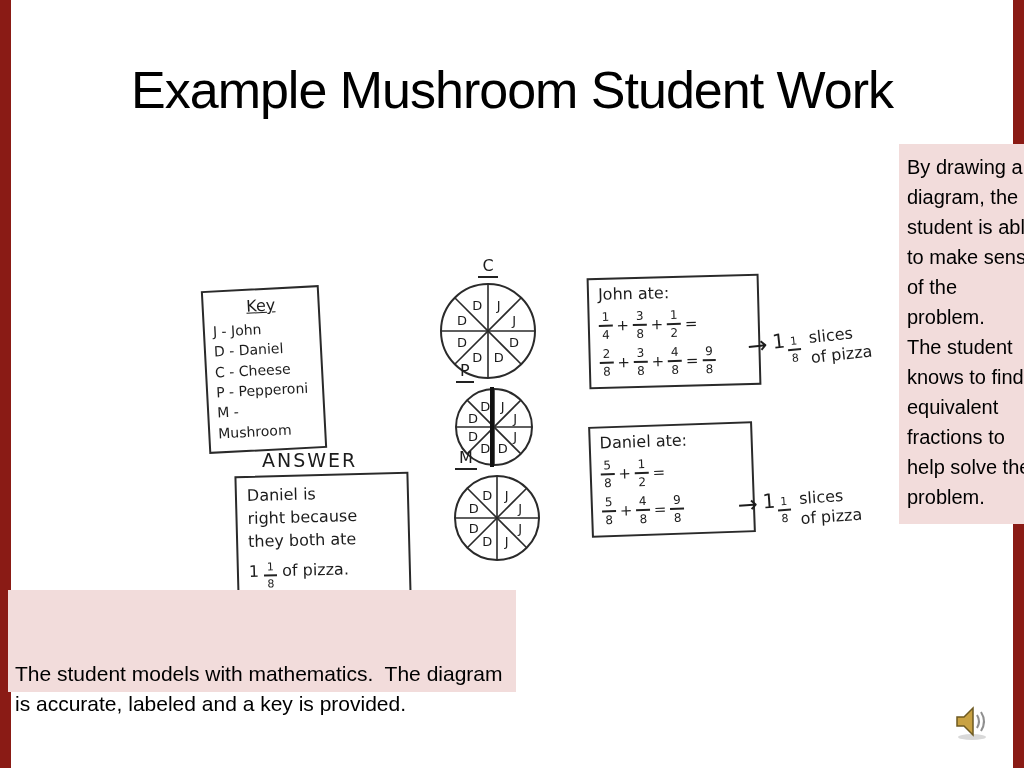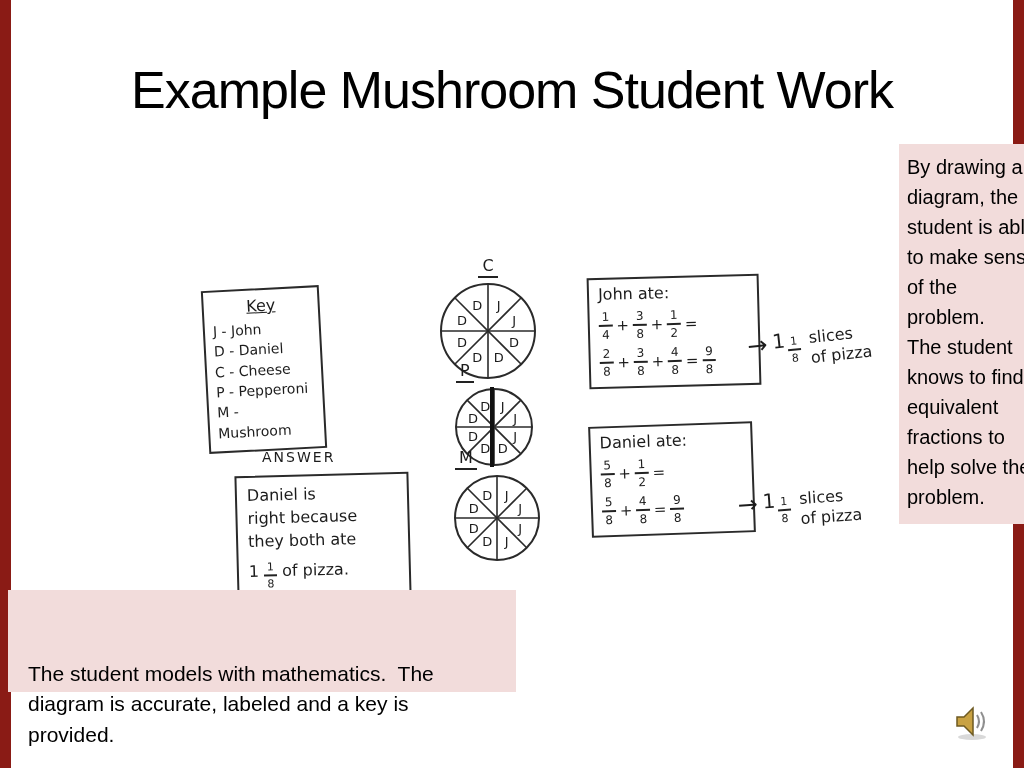--- a/index.html
+++ b/index.html
@@ -46,30 +46,30 @@
   .op { margin: 0 4px; font-size: 15px; }
 
   .result { position: absolute; display: flex; align-items: flex-start; }
   .result .arrow { font-size: 24px; margin-right: 5px; line-height: 1; }
   .result .whole { font-size: 20px; margin-right: 2px; line-height: 1; }
   .result .frac { font-size: 11px; margin-top: 2px; }
   .unit-col { display: flex; flex-direction: column; margin-left: 9px; font-size: 16px; line-height: 1.25; }
   .john-result   { left: 748px; top: 328px; transform: rotate(-6deg); }
   .daniel-result { left: 738px; top: 489px; transform: rotate(-4deg); }
 
-  .answer-label { position: absolute; left: 262px; top: 449px; font-size: 14px; letter-spacing: 2px; }
+  .answer-label { position: absolute; left: 262px; top: 449px; font-size: 19px; letter-spacing: 2px; }
   .answer-box { left: 236px; top: 474px; width: 174px; padding: 6px 10px 8px; transform: rotate(-1.5deg); font-size: 16px; line-height: 1.45; }
   .answer-final { display: flex; align-items: center; gap: 5px; }
   .answer-final .frac { font-size: 11px; }
 
   
   .note { position: absolute; background: #f2dcdb; color: #000; }
   .right-note { left: 899px; top: 144px; width: 148px; height: 380px; padding: 8px 8px; font-size: 20px; line-height: 1.5; }
   .right-note p { margin: 0; }
-  .bottom-note { left: 8px; top: 590px; width: 508px; height: 102px; padding: 8px 20px; font-size: 21px; line-height: 1.45; white-space: pre-wrap; }
+  .bottom-note { left: 8px; top: 590px; width: 508px; height: 102px; padding: 8px 7px; font-size: 21px; line-height: 1.45; white-space: pre-wrap; }
 
   .speaker { position: absolute; left: 952px; top: 704px; width: 42px; height: 38px; cursor: pointer; }
 </style>
 </head>
 <body>
 
 <div class="slide">
 
   <div class="side-bar left"></div>
   <div class="side-bar right"></div>

